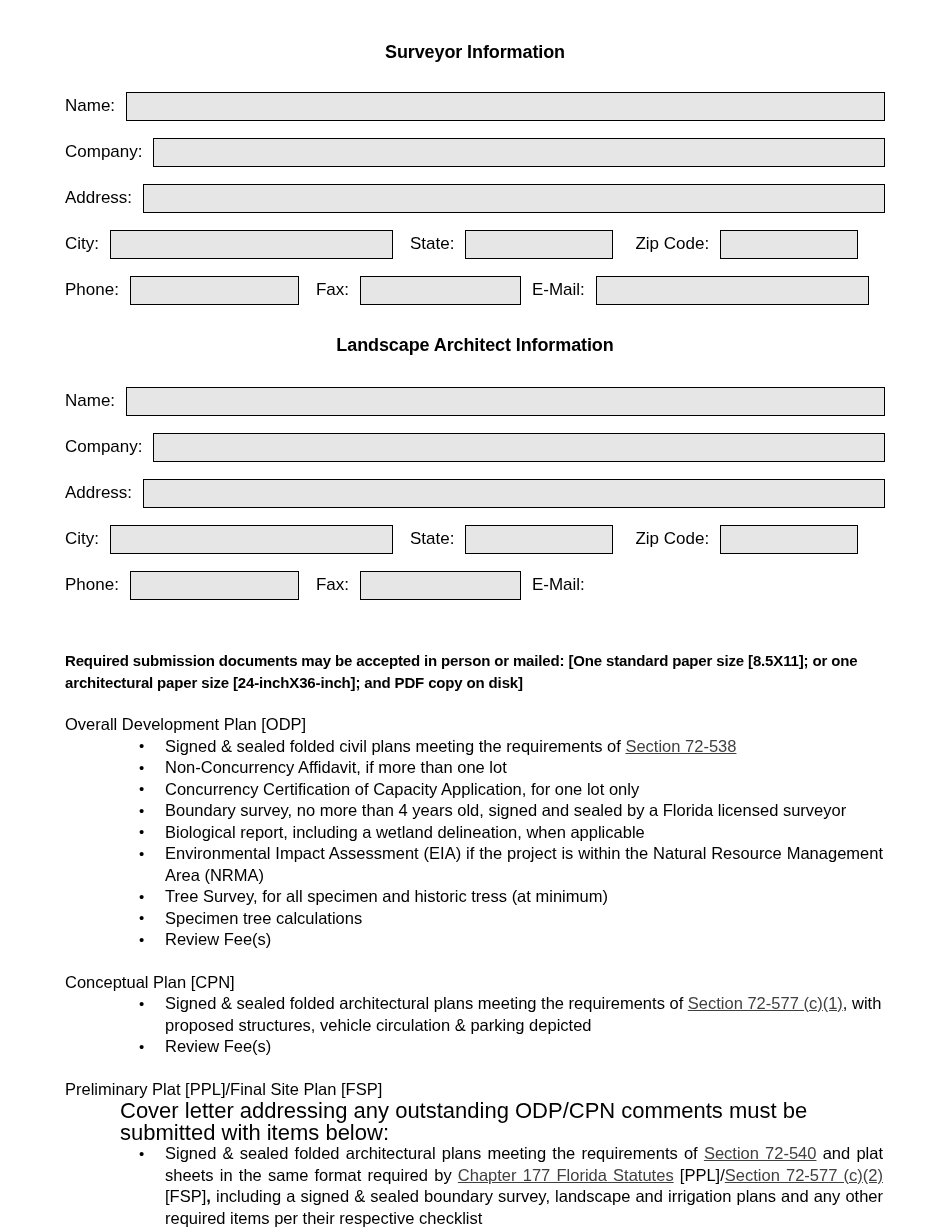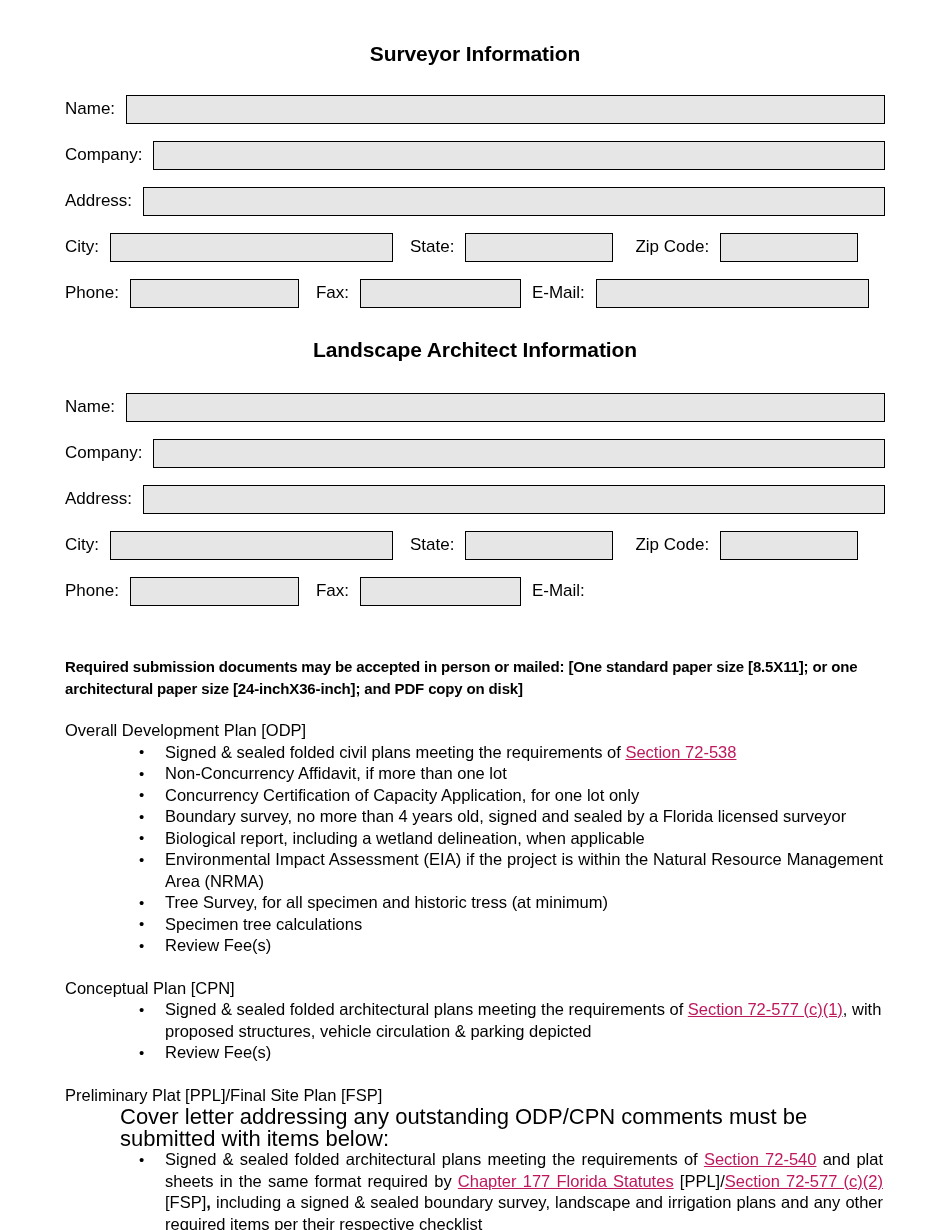--- a/index.html
+++ b/index.html
@@ -22,21 +22,21 @@
     width: 950px;
     height: 1230px;
     padding: 0;
     box-sizing: border-box;
   }
 
   
   .section-title {
     text-align: center;
     font-weight: bold;
-    font-size: 21px;
+    font-size: 18px;
     letter-spacing: -0.1px;
     margin: 0;
     padding: 0;
   }
 
   
   .form-block { padding: 0 65px 0 65px; }
 
   .form-row {
     display: flex;
@@ -112,21 +112,21 @@
     line-height: 21.5px;
   }
   li.justify { text-align: justify; padding-right: 2px; }
   .subnote {
     padding-left: 55px;
     font-size: 22px;
     line-height: 21.5px;
   }
 
   a.doclink {
-    color: #be185d;
+    color: #404040;
     text-decoration: underline;
   }
   .b { font-weight: bold; }
 </style>
 </head>
 <body>
 
 <div class="page">
 
   <div style="height:42px;"></div>

